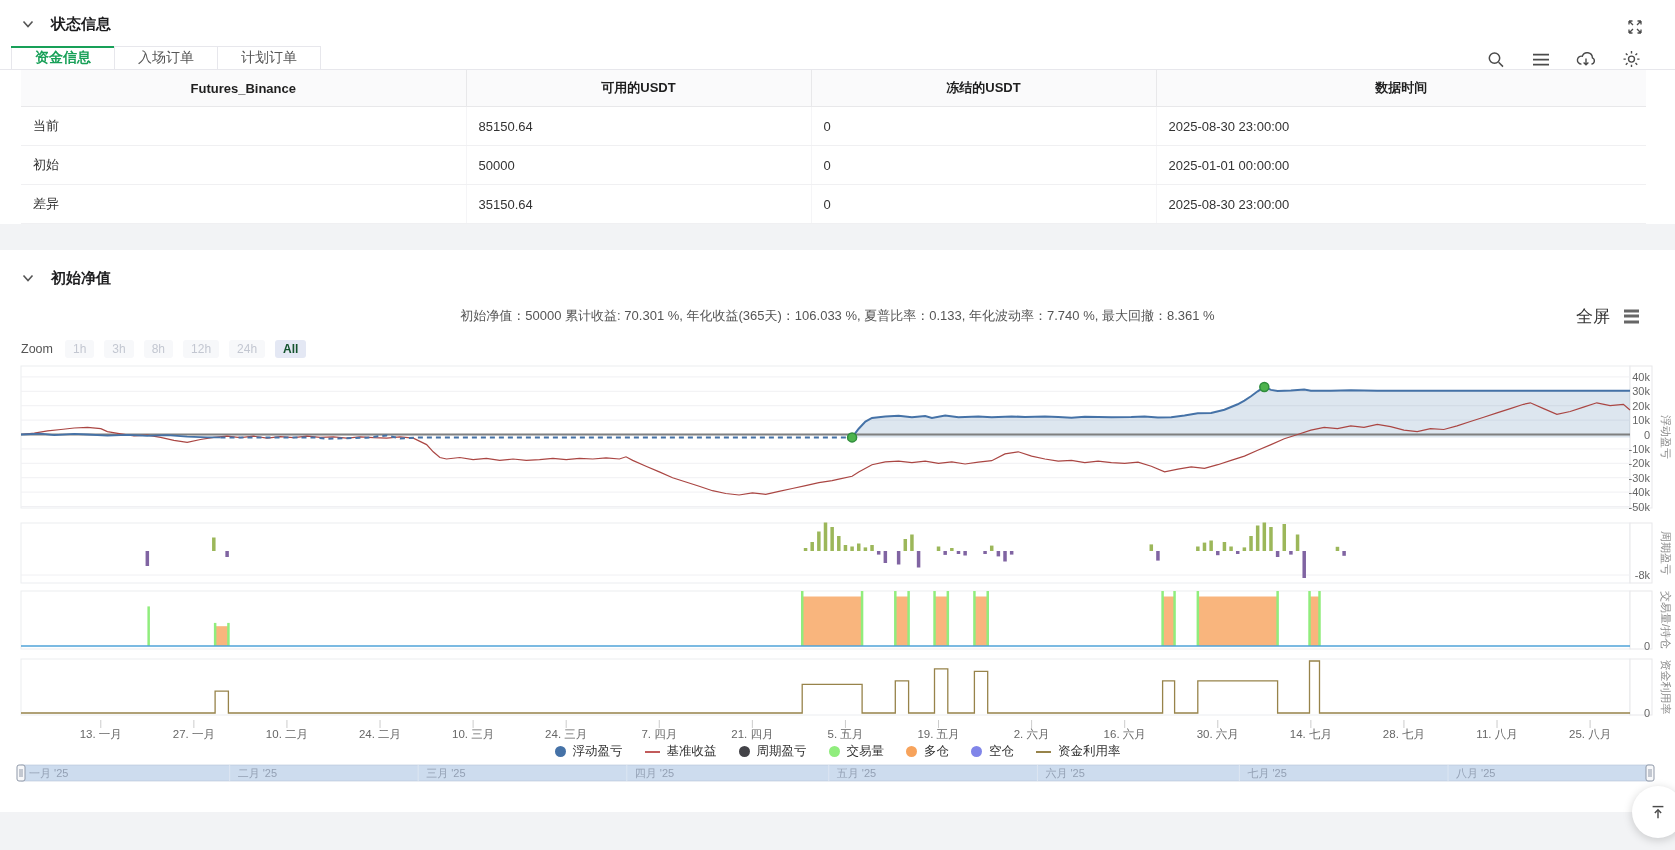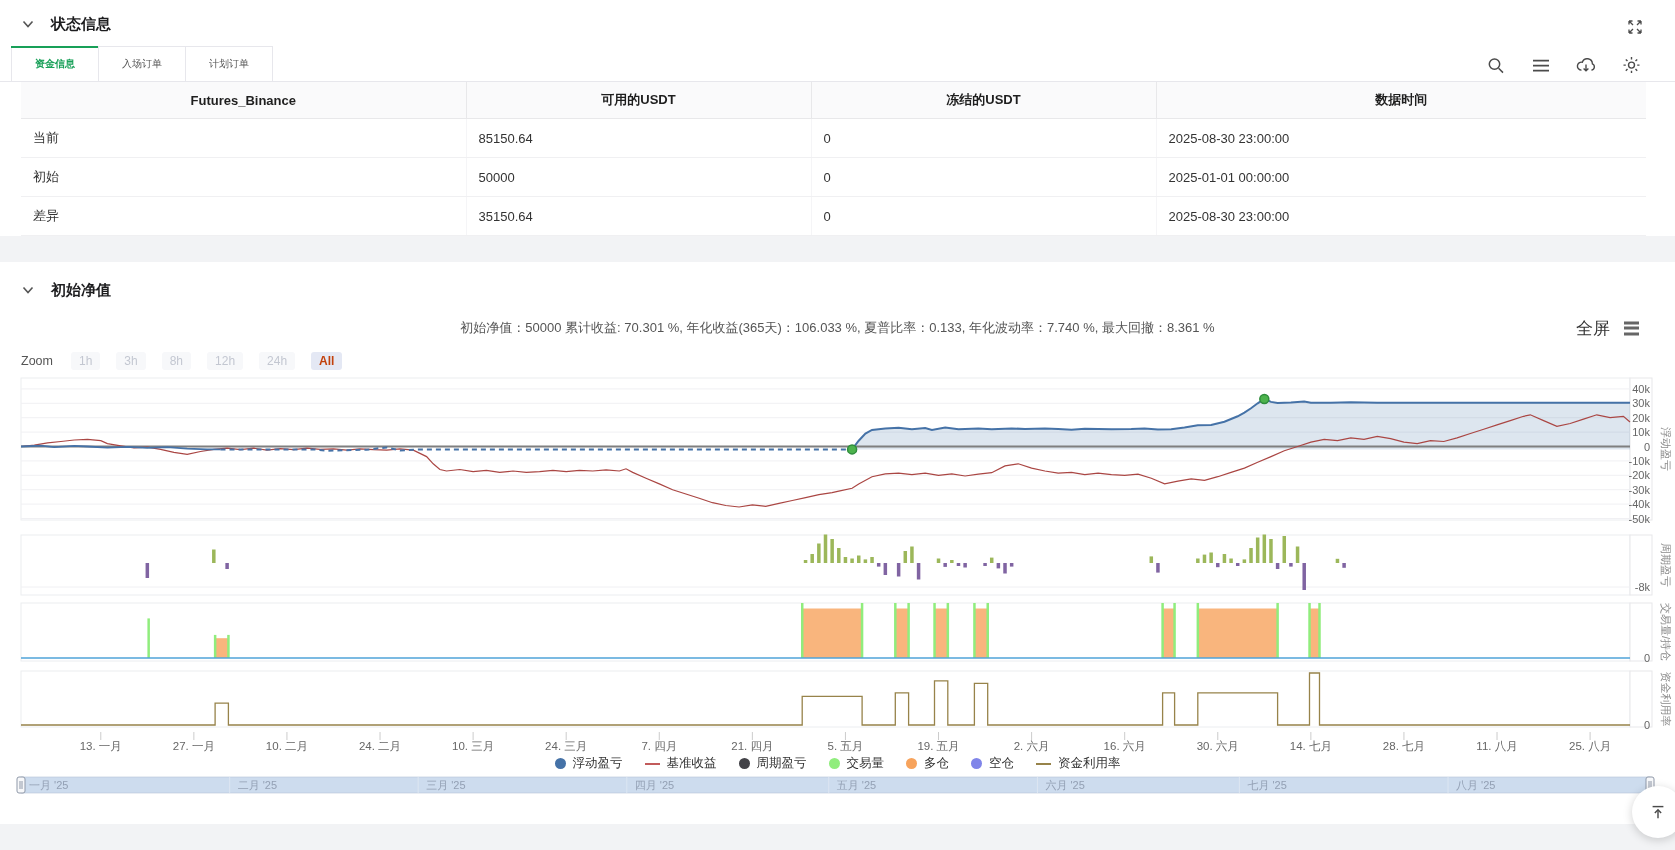--- a/index.html
+++ b/index.html
@@ -18,21 +18,21 @@
     display:flex; align-items:center; gap:13px;
     padding:6px 26px 6px 18px; height:32px; position:relative;
   }
   .section-title { font-size:15px; font-weight:bold; color:#1d1d1f; }
   .hdr-right { position:absolute; right:30px; top:9px; }
 
   
   .tabbar { display:flex; align-items:flex-end; padding-left:11px; border-bottom:1px solid #e7e7ec; margin-top:6px; position:relative; }
   .tab {
     border:1px solid #e7e7ec; border-bottom:none; background:#fff;
-    padding:10px 23px; font-size:10px; color:#555; position:relative;
+    padding:2px 23px; font-size:14px; color:#555; position:relative;
     margin-right:-1px; cursor:pointer; white-space:nowrap;
   }
   .tab.active { color:#18a058; font-weight:bold; }
   .tab.active::before { content:""; position:absolute; top:-1px; left:-1px; right:-1px; height:2px; background:#18a058; }
   .tab-icons { position:absolute; right:34px; top:50%; transform:translateY(-42%); display:flex; gap:25px; align-items:center; }
   .icon-btn { width:20px; height:20px; display:inline-flex; align-items:center; justify-content:center; color:#4b4b4b; cursor:pointer; }
   .icon-btn svg { stroke:#4b4b4b; }
 
   
   table.status { border-collapse:collapse; margin-left:21px; width:1625px; table-layout:fixed; font-size:13px; }
@@ -51,24 +51,24 @@
   
   .stats-row { position:relative; height:44px; display:flex; align-items:center; justify-content:center; }
   .stats-text { font-size:13px; color:#555; }
   .stats-right { position:absolute; right:34px; top:50%; transform:translateY(-50%); display:flex; align-items:center; gap:12px; }
   .fullscreen-label { font-size:17px; color:#333; cursor:pointer; }
   .ctx-menu { display:inline-flex; flex-direction:column; gap:2.5px; cursor:pointer; padding:2px; }
   .ctx-menu i { width:15px; height:3px; background:#666; display:block; }
 
   
   .chart-wrap { position:relative; height:462px; }
-  .zoom-row { position:absolute; left:21px; top:2px; display:flex; align-items:center; gap:16px; z-index:3; }
+  .zoom-row { position:absolute; left:21px; top:2px; display:flex; align-items:center; gap:10px; z-index:3; }
   .zoom-label { font-size:12.5px; color:#555; margin-right:2px; }
   .zb { font-size:12px; color:#c3c7d1; background:#f7f8fa; border-radius:3px; padding:2px 8px; cursor:pointer; }
-  .zb.active { background:#e4e8f4; color:#c2410c; font-weight:bold; }
+  .zb.active { background:#e4e8f4; color:#14532d; font-weight:bold; }
   #chart-svg { position:absolute; left:0; top:0; }
   .legend-row { position:absolute; left:0; top:405px; width:100%; display:flex; justify-content:center; gap:22px; z-index:2; }
   .lg-item { display:flex; align-items:center; gap:7px; font-size:12.5px; color:#333; cursor:pointer; }
   .lg-dot  { width:11px; height:11px; border-radius:50%; display:inline-block; }
   .lg-line { width:15px; height:2px; display:inline-block; }
 
   .fab {
     position:absolute; left:1632px; top:786px; width:52px; height:52px; border-radius:50%;
     background:#fff; box-shadow:0 2px 10px rgba(0,0,0,.18); z-index:5;
     display:flex; align-items:center; justify-content:center; cursor:pointer;

